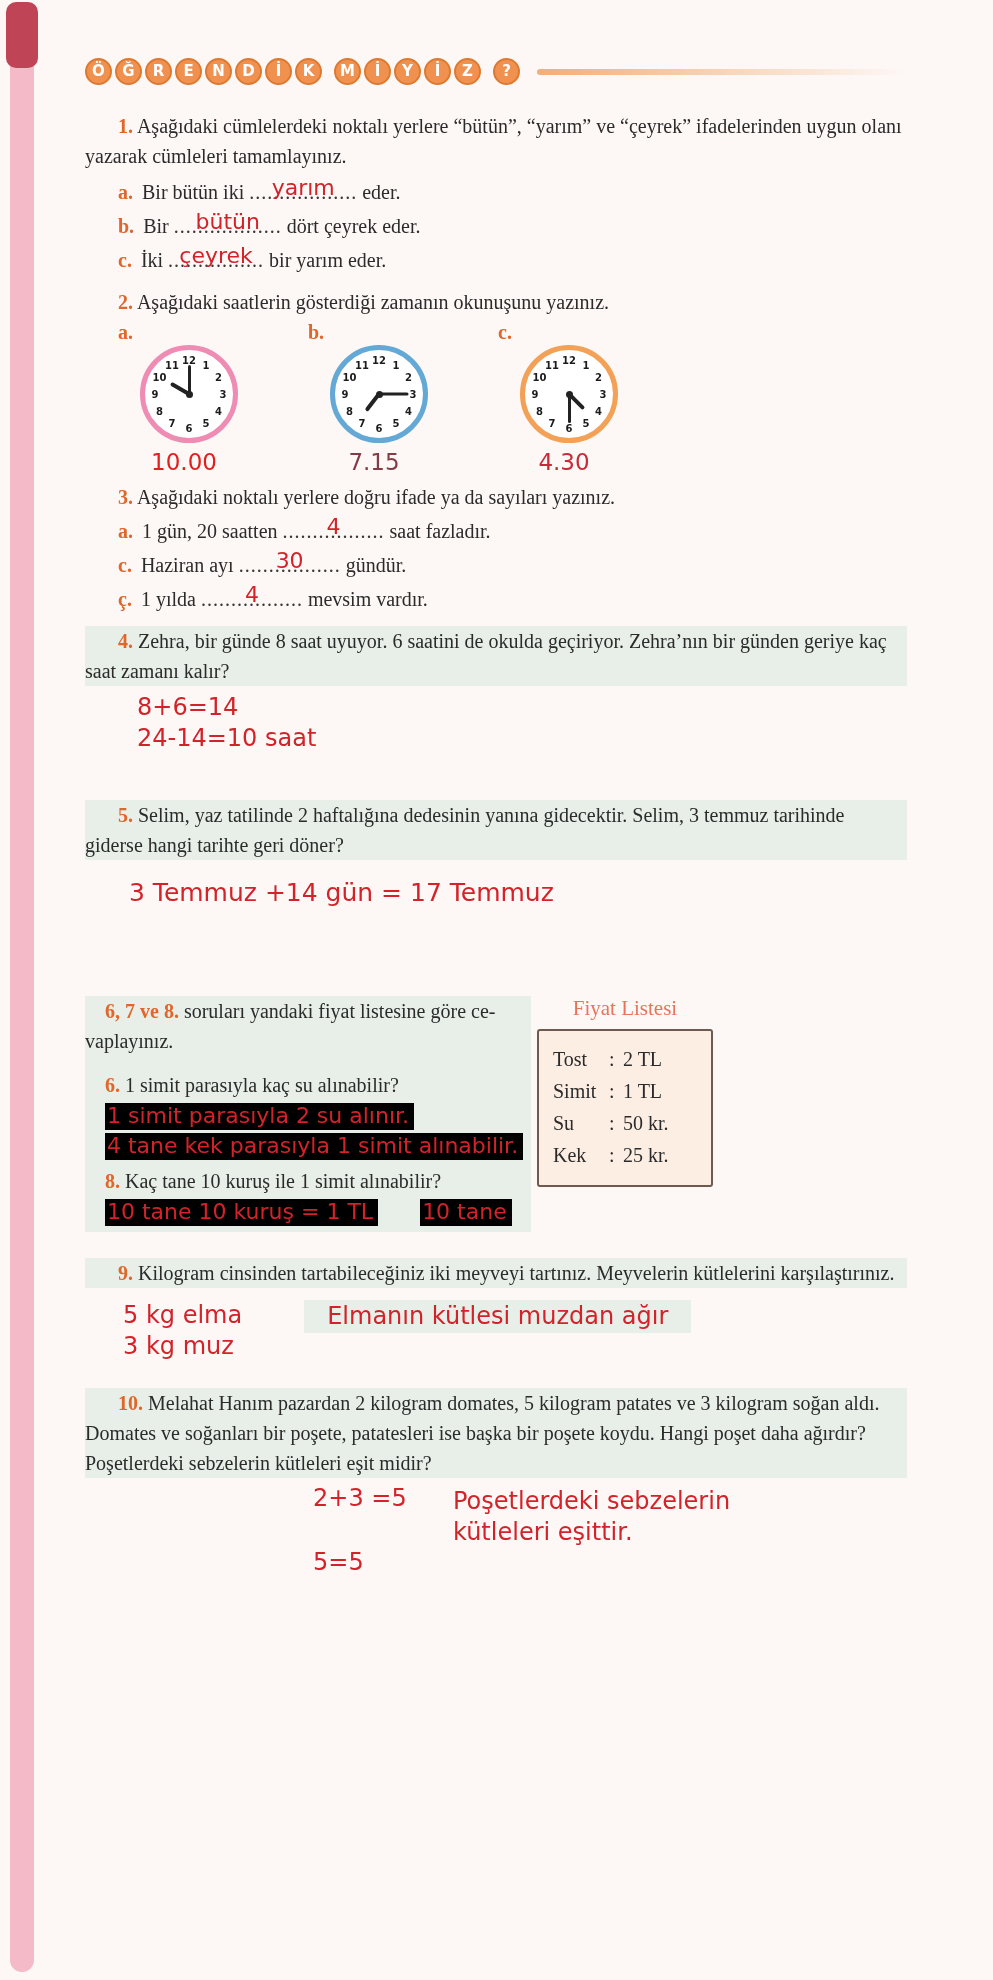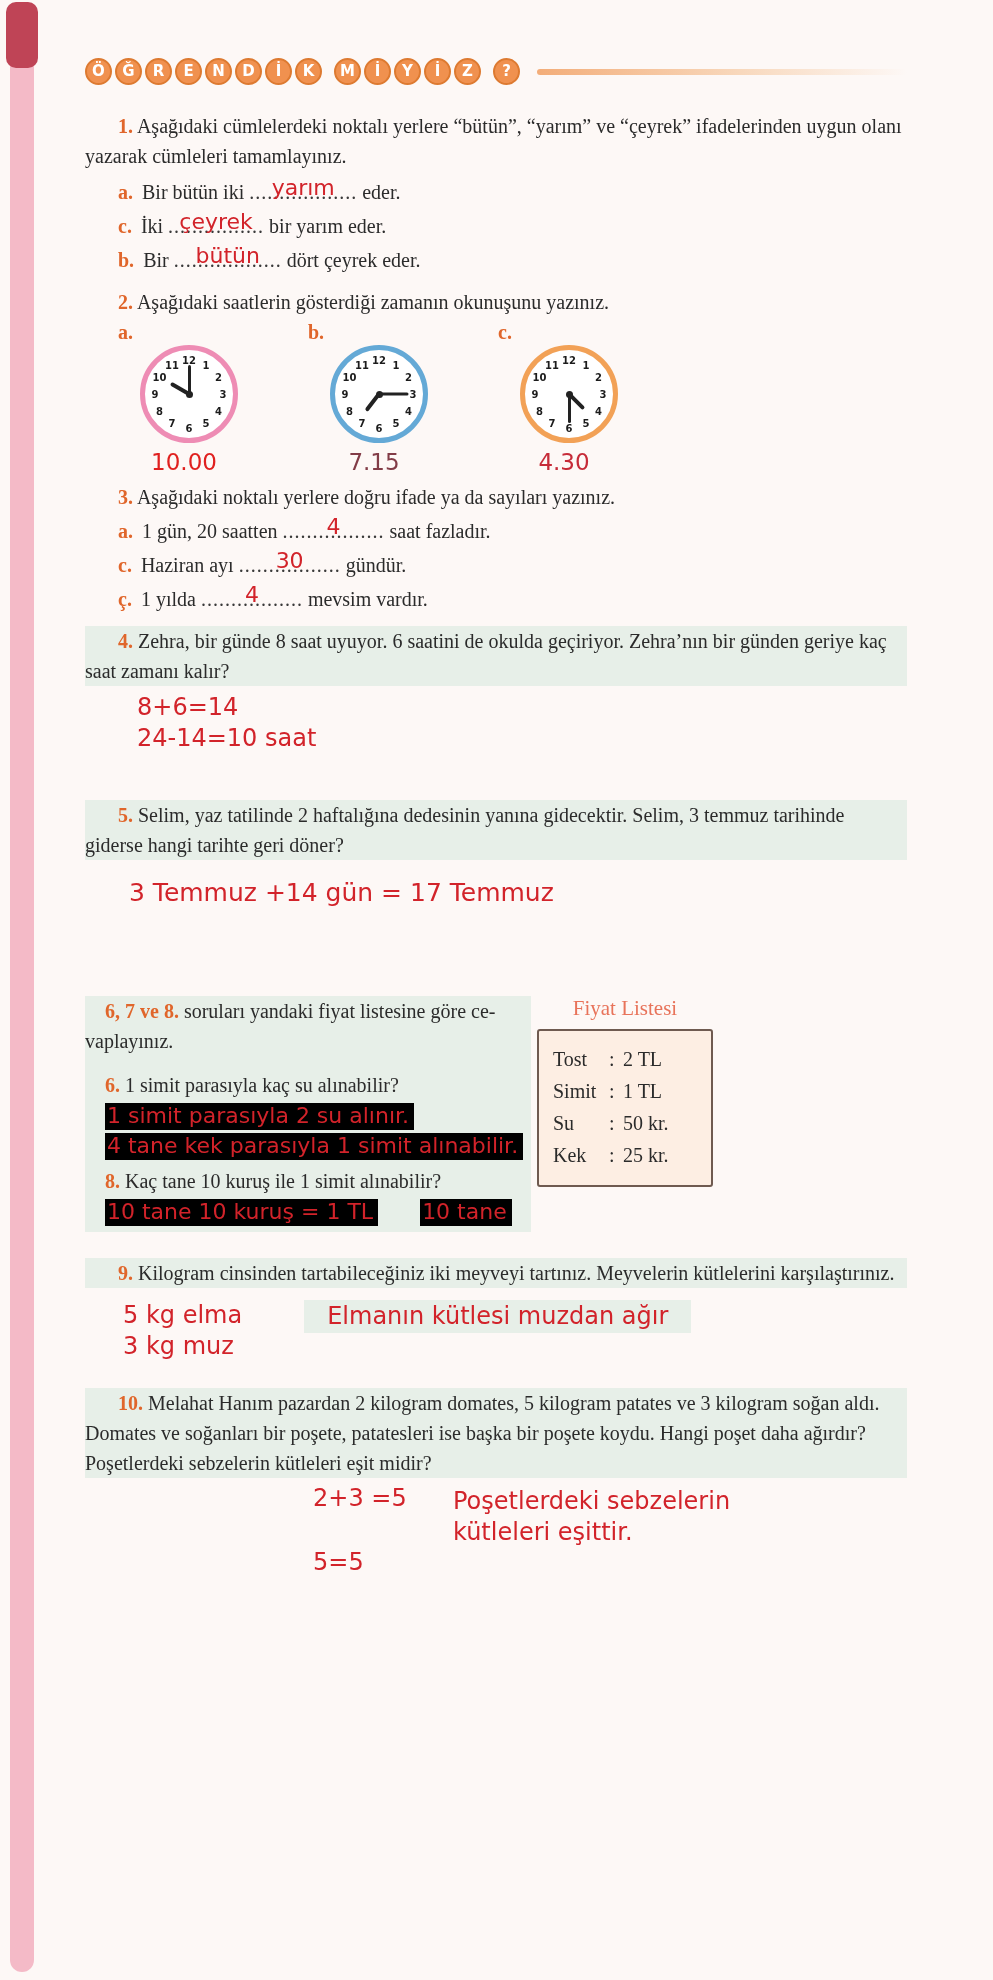--- a/index.html
+++ b/index.html
@@ -128,30 +128,30 @@
       <span>Aşağıdaki cümlelerdeki noktalı yerlere “bütün”, “yarım” ve “çeyrek” ifadelerinden uygun olanı yazarak cümleleri tamamlayınız.</span>
     </p>
     <div style="margin-top:4px;">
       <div class="item-line">
         <span class="item-label">a.</span>
         <span>Bir bütün iki</span>
         <span class="blank"><span class="ans ans-over">yarım</span><span class="dots">..................</span></span>
         <span>eder.</span>
       </div>
       <div class="item-line">
+        <span class="item-label">b.</span>
+        <span>Bir</span>
+        <span class="blank"><span class="ans ans-over">bütün</span><span class="dots">..................</span></span>
+        <span>dört çeyrek eder.</span>
+      </div>
+      <div class="item-line">
         <span class="item-label">c.</span>
         <span>İki</span>
         <span class="blank"><span class="ans ans-over">çeyrek</span><span class="dots">................</span></span>
         <span>bir yarım eder.</span>
-      </div>
-      <div class="item-line">
-        <span class="item-label">b.</span>
-        <span>Bir</span>
-        <span class="blank"><span class="ans ans-over">bütün</span><span class="dots">..................</span></span>
-        <span>dört çeyrek eder.</span>
       </div>
     </div>
 
     <p class="q-text" style="margin-top:10px;">
       <span class="q-num">2.</span>
       <span>Aşağıdaki saatlerin gösterdiği zamanın okunuşunu yazınız.</span>
     </p>
     <div class="clocks-row">
       <div class="clock-block">
         <div class="clock-label">a.</div>

